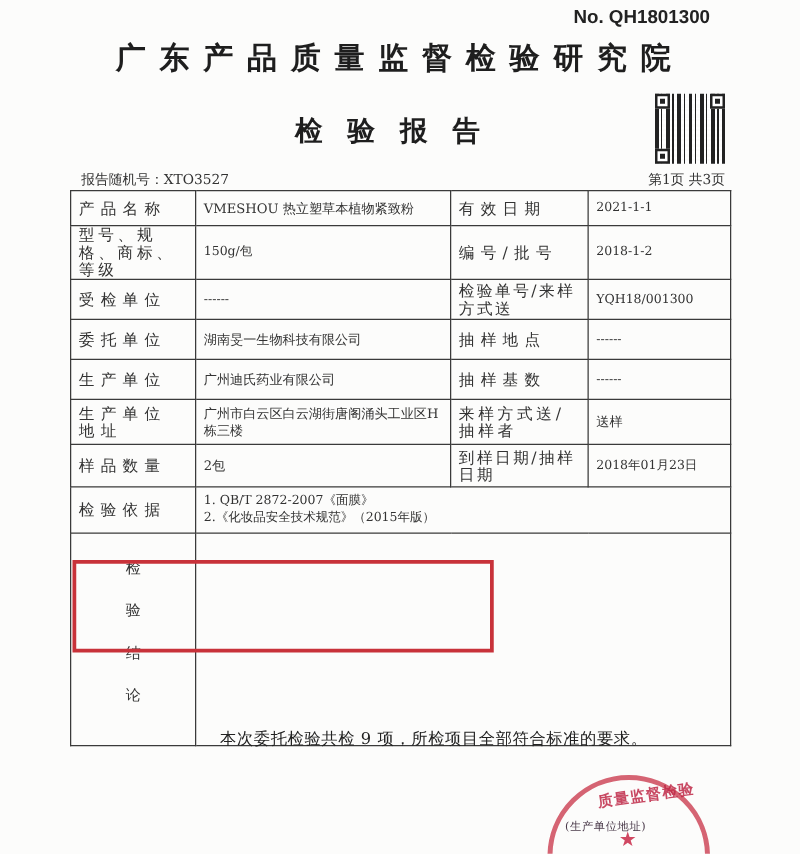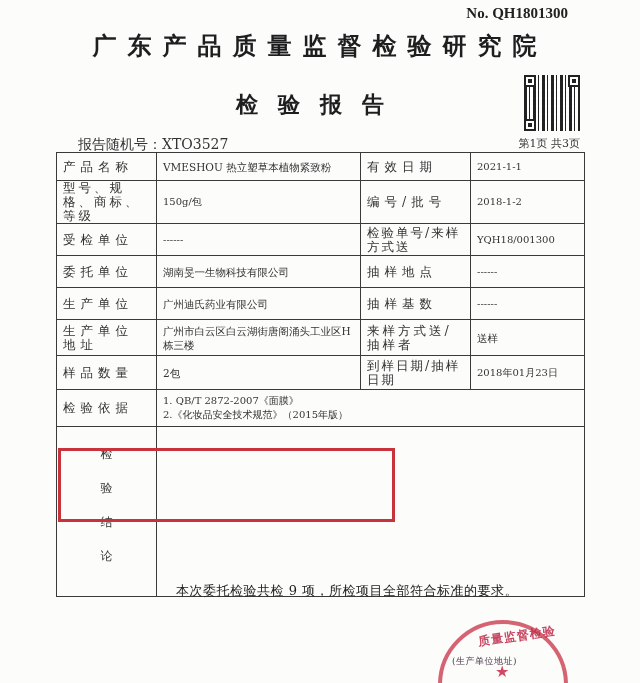--- a/index.html
+++ b/index.html
@@ -5,21 +5,21 @@
   html, body { margin: 0; padding: 0; }
   body {
     width: 640px; height: 683px; overflow: hidden;
     background: #fcfcfb;
     font-family: "DejaVu Serif", "Liberation Serif", serif;
     color: #2a2a2a;
     position: relative;
   }
   .report-no {
     position: absolute; top: 5px; right: 72px;
-    font-family: Liberation Serif, serif; font-weight: bold;
+    font-family: Liberation Sans, sans-serif; font-weight: bold;
     font-size: 15px; color: #222;
   }
   .org-title {
     position: absolute; top: 30px; left: 0; width: 640px;
     text-align: center; font-size: 24px; letter-spacing: 11px;
     color: #1e1e1e; font-weight: bold;
   }
   .doc-title {
     position: absolute; top: 90px; left: 0; width: 640px;
     text-align: center; font-size: 22px; letter-spacing: 20px;
@@ -33,21 +33,21 @@
     background-blend-mode: normal;
   }
   .qr .finder {
     position: absolute; width: 12px; height: 12px;
     border: 2px solid #222; background: #fff; box-sizing: border-box;
   }
   .qr .finder::after {
     content: ""; position: absolute; left: 2px; top: 2px; width: 4px; height: 4px; background: #222;
   }
   .meta-left {
-    position: absolute; top: 136px; left: 78px; font-size: 14px; color: #333;
+    position: absolute; top: 136px; left: 65px; font-size: 11px; color: #333;
   }
   .meta-right {
     position: absolute; top: 136px; right: 60px; font-size: 11px; color: #333;
   }
   table.report {
     position: absolute; left: 56px; top: 152px; width: 528px;
     border-collapse: collapse; table-layout: fixed;
     font-size: 11px;
   }
   table.report td {

